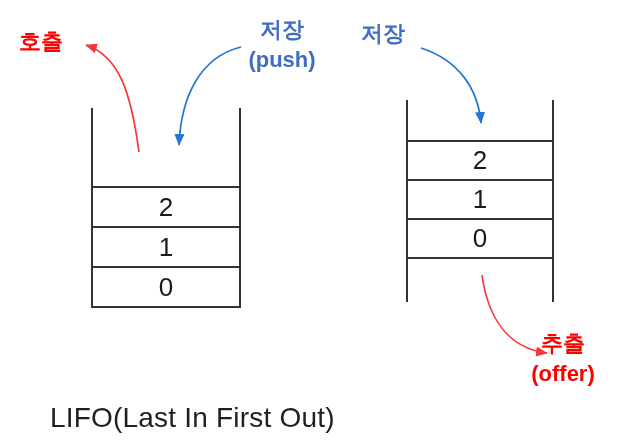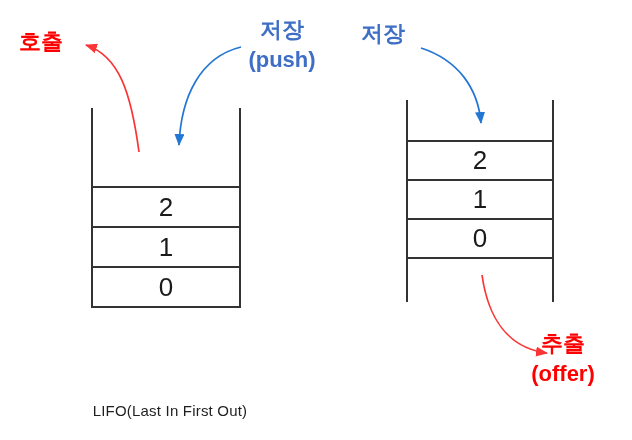--- a/index.html
+++ b/index.html
@@ -42,21 +42,21 @@
     position:absolute; text-align:center; font-weight:bold;
     font-size:22px; line-height:30px; white-space:nowrap;
   }
   .pop-label   { left:2px;   top:27px;  width:78px; color:var(--red_text); }
   .push-label  { left:241px; top:15px;  width:82px; color:var(--blue_text); }
   .offer-label { left:342px; top:19px;  width:82px; color:var(--blue_text); }
   .poll-label  { left:524px; top:329px; width:78px; color:var(--red_text); }
 
   
   .caption {
-    position:absolute; font-size:15px; color:#1f1f1f; text-align:center;
+    position:absolute; font-size:28px; color:#1f1f1f; text-align:center;
     width:240px; font-weight:400; letter-spacing:0.2px; white-space:nowrap;
   }
   .caption.lifo { left:50px;  top:402px; }
   .caption.fifo { left:363px; top:403px; }
 </style>
 </head>
 <body>
 
 <div class="canvas">
 

